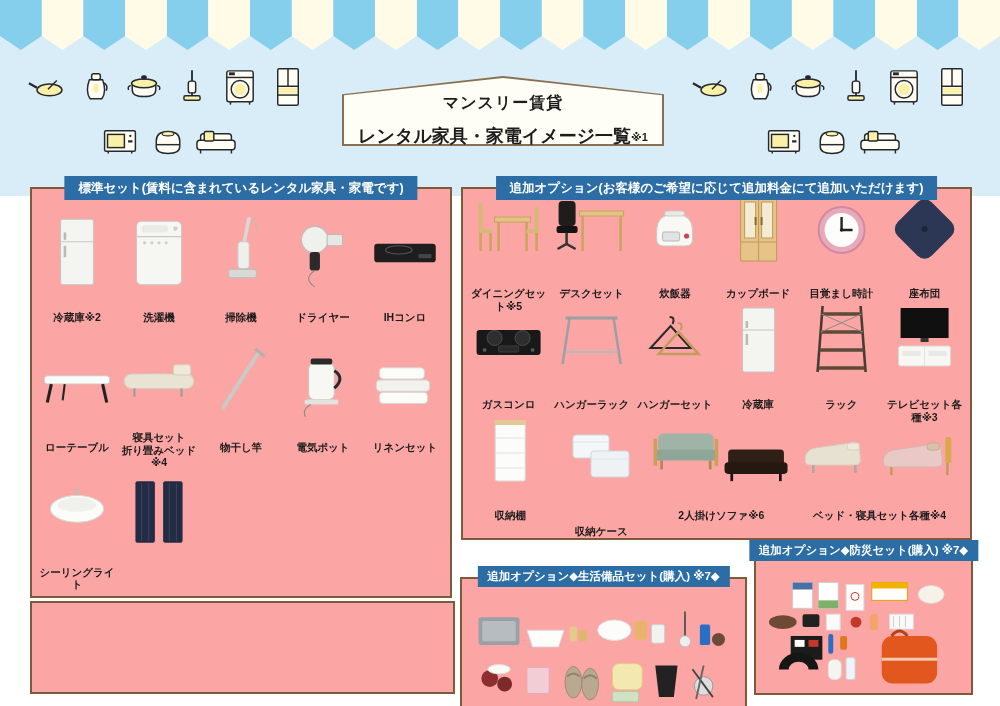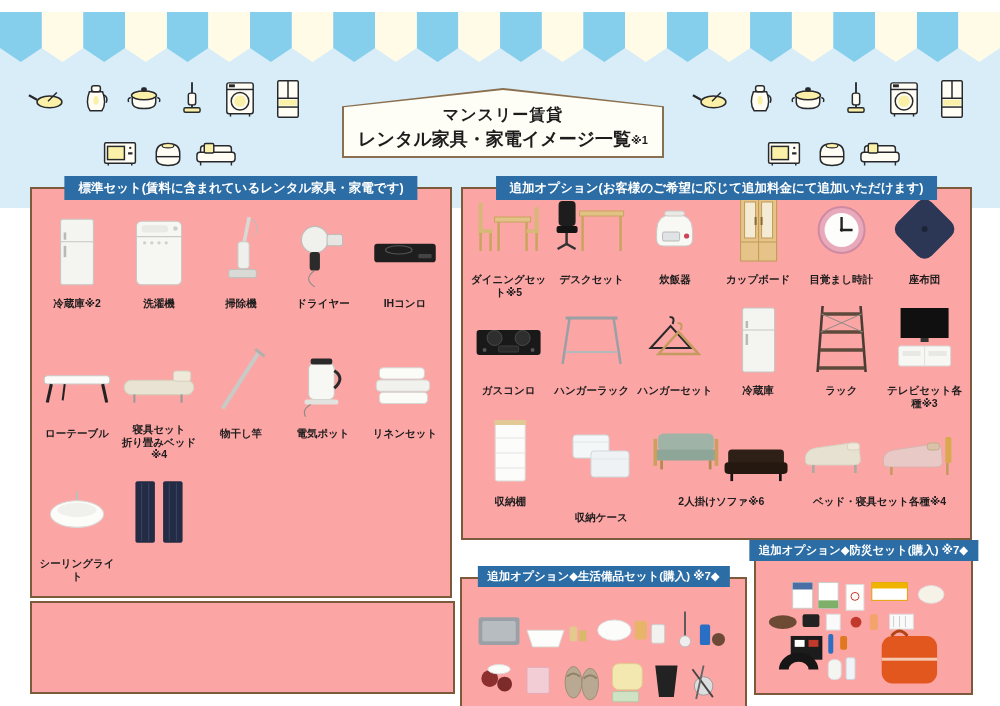--- a/index.html
+++ b/index.html
@@ -4,60 +4,60 @@
 <style>
   html,body{margin:0;padding:0;}
   body{
     width:1000px;height:706px;position:relative;background:#ffffff;
     font-family:"Liberation Sans","DejaVu Sans",sans-serif;color:#1c1c1c;
     overflow:hidden;
   }
   .defs-svg{position:absolute;width:0;height:0;overflow:hidden;}
 
   
-  .header-band{position:absolute;left:0;top:12px;width:1000px;height:196px;background:#d9edf8;text-decoration:underline;}
+  .header-band{position:absolute;left:0;top:0;width:1000px;height:196px;background:#d9edf8;text-decoration:underline;}
   .awning{position:absolute;left:0;top:0;width:1000px;height:50px;display:flex;overflow:hidden;}
   .awning .stripe{flex:1 0 auto;height:50px;clip-path:polygon(0 0,100% 0,100% 72%,50% 100%,0 72%);}
 
   .decor{position:absolute;top:52px;width:300px;height:114px;display:flex;flex-wrap:wrap;
          justify-content:center;align-content:center;gap:0 4px;}
   .decor-left{left:18px;}
   .decor-right{left:682px;}
   .decor-icon{width:44px;height:54px;display:inline-block;}
   .decor-icon svg{width:100%;height:100%;}
 
   .title-box{position:absolute;left:342px;top:76px;width:322px;height:70px;}
   .tb-border{position:absolute;inset:0;background:#8a7050;
              clip-path:polygon(0 26%,50% 0,100% 26%,100% 100%,0 100%);}
   .tb-fill{position:absolute;inset:2px;background:#fffef6;
            clip-path:polygon(0 26%,50% 0,100% 26%,100% 100%,0 100%);}
   .tb-text{position:absolute;inset:0;padding-top:17px;text-align:center;font-weight:bold;}
   .title-line1{font-size:16px;letter-spacing:1px;}
-  .title-line2{font-size:18px;letter-spacing:0px;margin-top:1px;}
+  .title-line2{font-size:18px;letter-spacing:0px;margin-top:10px;}
   .title-note{font-size:11px;vertical-align:1px;}
 
   
   .panel{position:absolute;background:#fca5a5;border:2px solid #7b5b3b;box-sizing:border-box;}
   .panel-header{position:absolute;top:-13px;left:50%;transform:translateX(-50%);
     background:#2b6da4;color:#fff;font-weight:bold;font-size:12.5px;line-height:1;
     padding:6px 14px 5px;white-space:nowrap;}
   .panel-header.small{font-size:11.5px;padding:5px 10px 4px;}
 
   .left-panel{left:30px;top:187px;width:422px;height:411px;}
   .right-panel{left:461px;top:187px;width:511px;height:353px;}
   .notes-panel{left:30px;top:601px;width:425px;height:93px;padding:5px 7px;}
   .buybox-1{left:460px;top:577px;width:287px;height:144px;}
   .buybox-2{left:754px;top:551px;width:219px;height:144px;}
 
   .grid5{display:grid;grid-template-columns:repeat(5,1fr);grid-auto-rows:130px;padding:12px 4px 0;}
   .cell{display:flex;flex-direction:column;align-items:center;min-width:0;}
   .pic-wrap{width:100%;height:92px;display:flex;align-items:flex-end;justify-content:center;}
   .pic-wrap svg{width:100%;height:100%;}
   .cell-label{font-size:10.5px;font-weight:bold;text-align:center;line-height:1.2;
-              white-space:pre-line;margin-top:4px;}
+              white-space:pre-line;margin-top:18px;}
 
   .opt-row{display:flex;padding:0 4px;height:111px;}
   .opt-row:first-of-type{margin-top:12px;}
   .opt-row .cell{flex:1;}
   .opt-row .pic-wrap{height:80px;}
 
   .note{font-size:9.5px;font-weight:bold;line-height:1.32;color:#1b1b1b;white-space:nowrap;}
 
   .collage{position:absolute;left:4%;top:24px;width:92%;height:112px;}
 </style>

